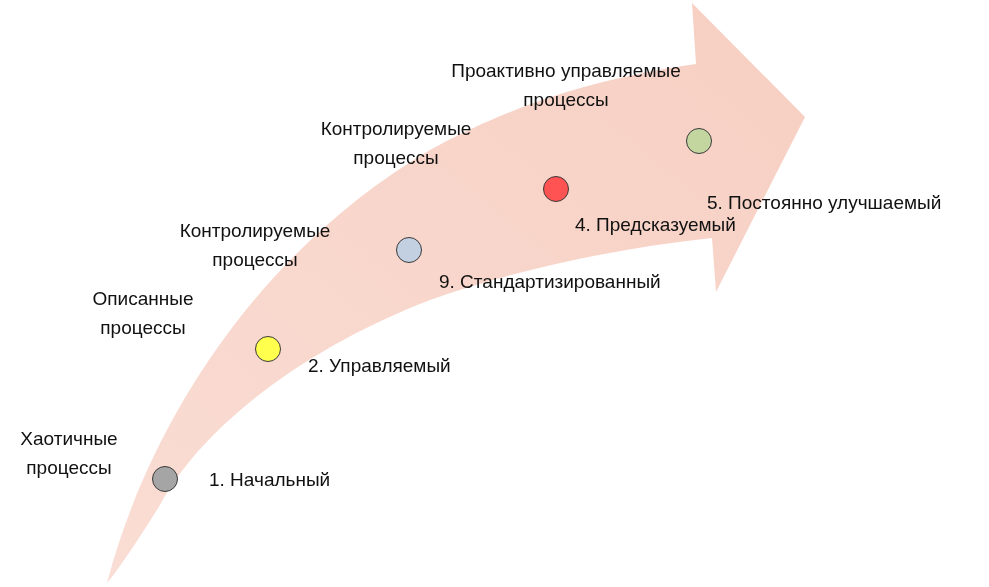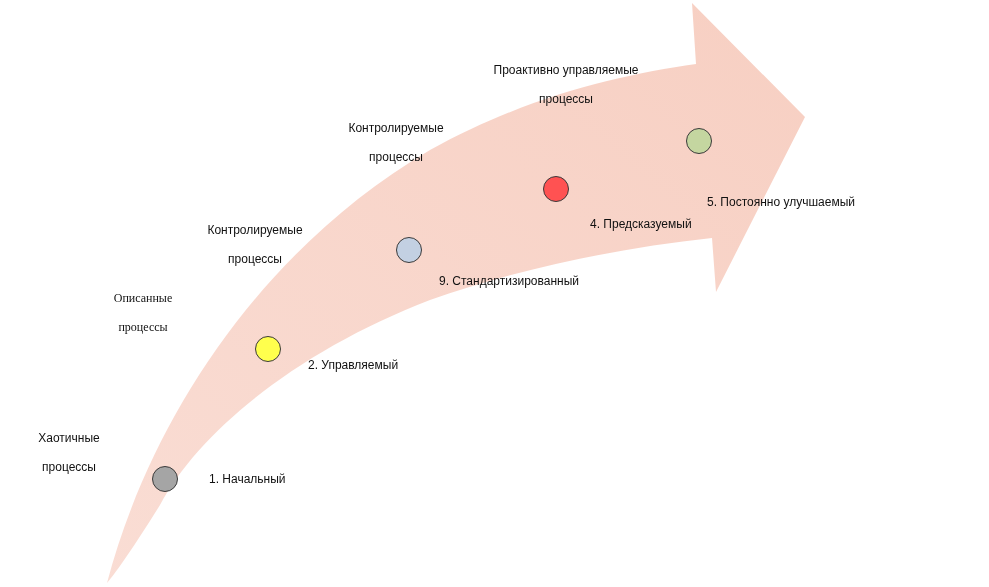--- a/index.html
+++ b/index.html
@@ -1,19 +1,19 @@
 <!DOCTYPE html>
 <html><head>
   <meta charset="utf-8">
   <style>
     html, body { margin: 0; padding: 0; background: #ffffff; }
     body { width: 989px; height: 587px; position: relative; overflow: hidden;
            font-family: "Liberation Sans", "DejaVu Sans", sans-serif; color: #111; }
     #arrow-layer { position: absolute; left: 0; top: 0; width: 989px; height: 587px; }
-    .lbl { position: absolute; font-size: 12px; line-height: 29px; white-space: nowrap; }
+    .lbl { position: absolute; font-size: 19px; line-height: 29px; white-space: nowrap; }
     .lbl.c { text-align: center; }
     .dot { position: absolute; width: 26px; height: 26px; border-radius: 50%;
            border: 1.3px solid #3a3a3a; box-sizing: border-box; }
   </style>
 </head>
 <body>
 
 <svg id="arrow-layer" viewBox="0 0 989 587">
   <defs>
     <linearGradient id="ag" x1="0" y1="1" x2="1" y2="0">
@@ -33,39 +33,39 @@
            C135,545 118,570 107,583 Z"></path>
 </svg>
 
 <div class="lbl c" style="left:6px; top:424px; width:126px;">
   <div>Хаотичные</div>
   <div>процессы</div>
 </div>
 <div class="dot" style="left:152px; top:466px; background:#a5a5a5;"></div>
 <div class="lbl" style="left:209px; top:465px;">1. Начальный</div>
 
-<div class="lbl c" style="left:80px; top:284px; width:126px;font-family:Liberation Serif, serif;">
+<div class="lbl c" style="left:80px; top:284px; width:126px;">
   <div>Описанные</div>
   <div>процессы</div>
 </div>
 <div class="dot" style="left:255px; top:336px; background:#ffff4d;"></div>
 <div class="lbl" style="left:308px; top:351px;text-align:center;">2. Управляемый</div>
 
 <div class="lbl c" style="left:160px; top:216px; width:190px;">
   <div>Контролируемые</div>
   <div>процессы</div>
 </div>
 <div class="dot" style="left:396px; top:237px; background:#c3d0e2;"></div>
 <div class="lbl" style="left:439px; top:267px;">9. Стандартизированный</div>
 
 <div class="lbl c" style="left:294px; top:114px; width:204px;">
   <div>Контролируемые</div>
   <div>процессы</div>
 </div>
 <div class="dot" style="left:543px; top:176px; background:#ff5252;"></div>
-<div class="lbl" style="left:575px; top:210px;margin-left:15px;">4. Предсказуемый</div>
+<div class="lbl" style="left:575px; top:210px;">4. Предсказуемый</div>
 
 <div class="lbl c" style="left:426px; top:56px; width:280px;">
   <div>Проактивно управляемые</div>
   <div>процессы</div>
 </div>
 <div class="dot" style="left:686px; top:128px; background:#c4d6a0;"></div>
 <div class="lbl" style="left:707px; top:162px;margin-top:26px;">5. Постоянно улучшаемый</div>
 
 </body></html>

